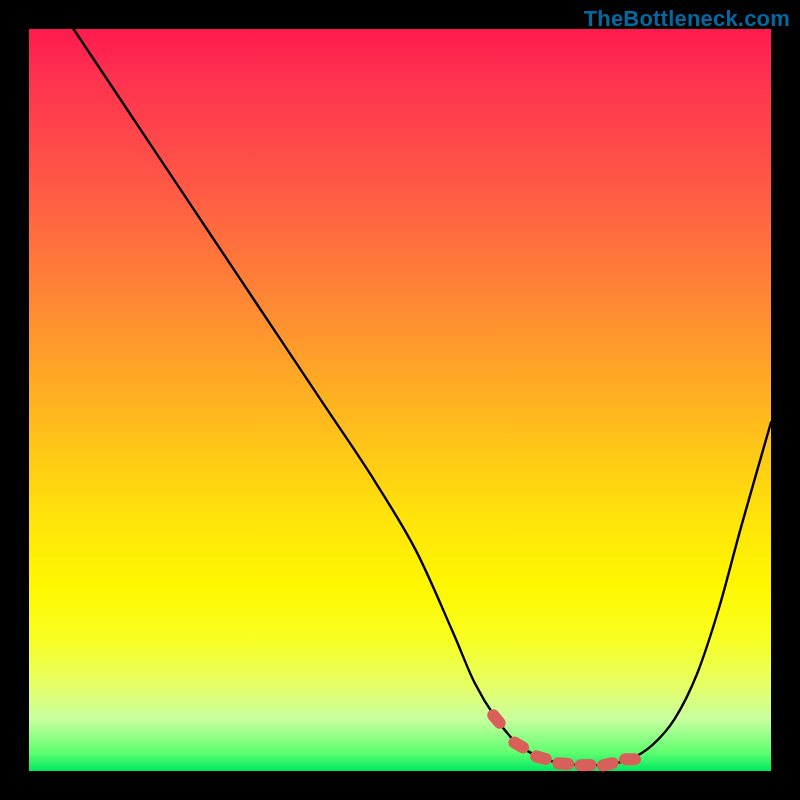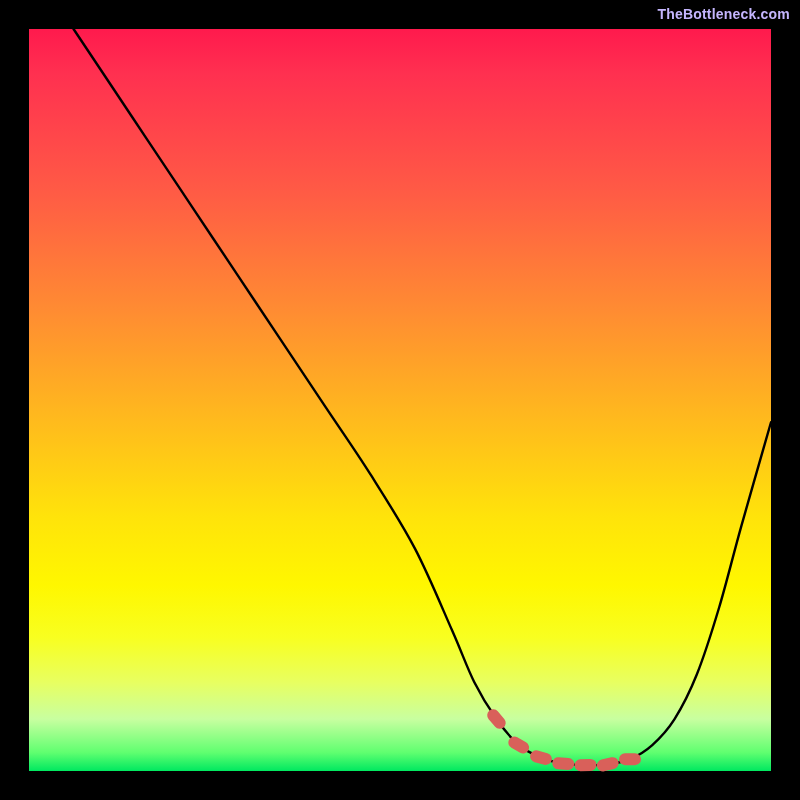--- a/index.html
+++ b/index.html
@@ -28,23 +28,23 @@
       #e8ff60 88%,
       #c8ffa0 93%,
       #60ff70 97.5%,
       #00e860 100%);
   }
   .watermark {
     position: absolute;
     top: 6px;
     right: 10px;
     font-family: Arial, Helvetica, sans-serif;
-    font-size: 14px;
+    font-size: 22px;
     font-weight: 600;
-    color: #c4b5fd;
+    color: #0369a1;
     letter-spacing: 0.2px;
   }
   svg.overlay {
     position: absolute;
     left: 29px;
     top: 29px;
     width: 742px;
     height: 742px;
     overflow: visible;
   }

